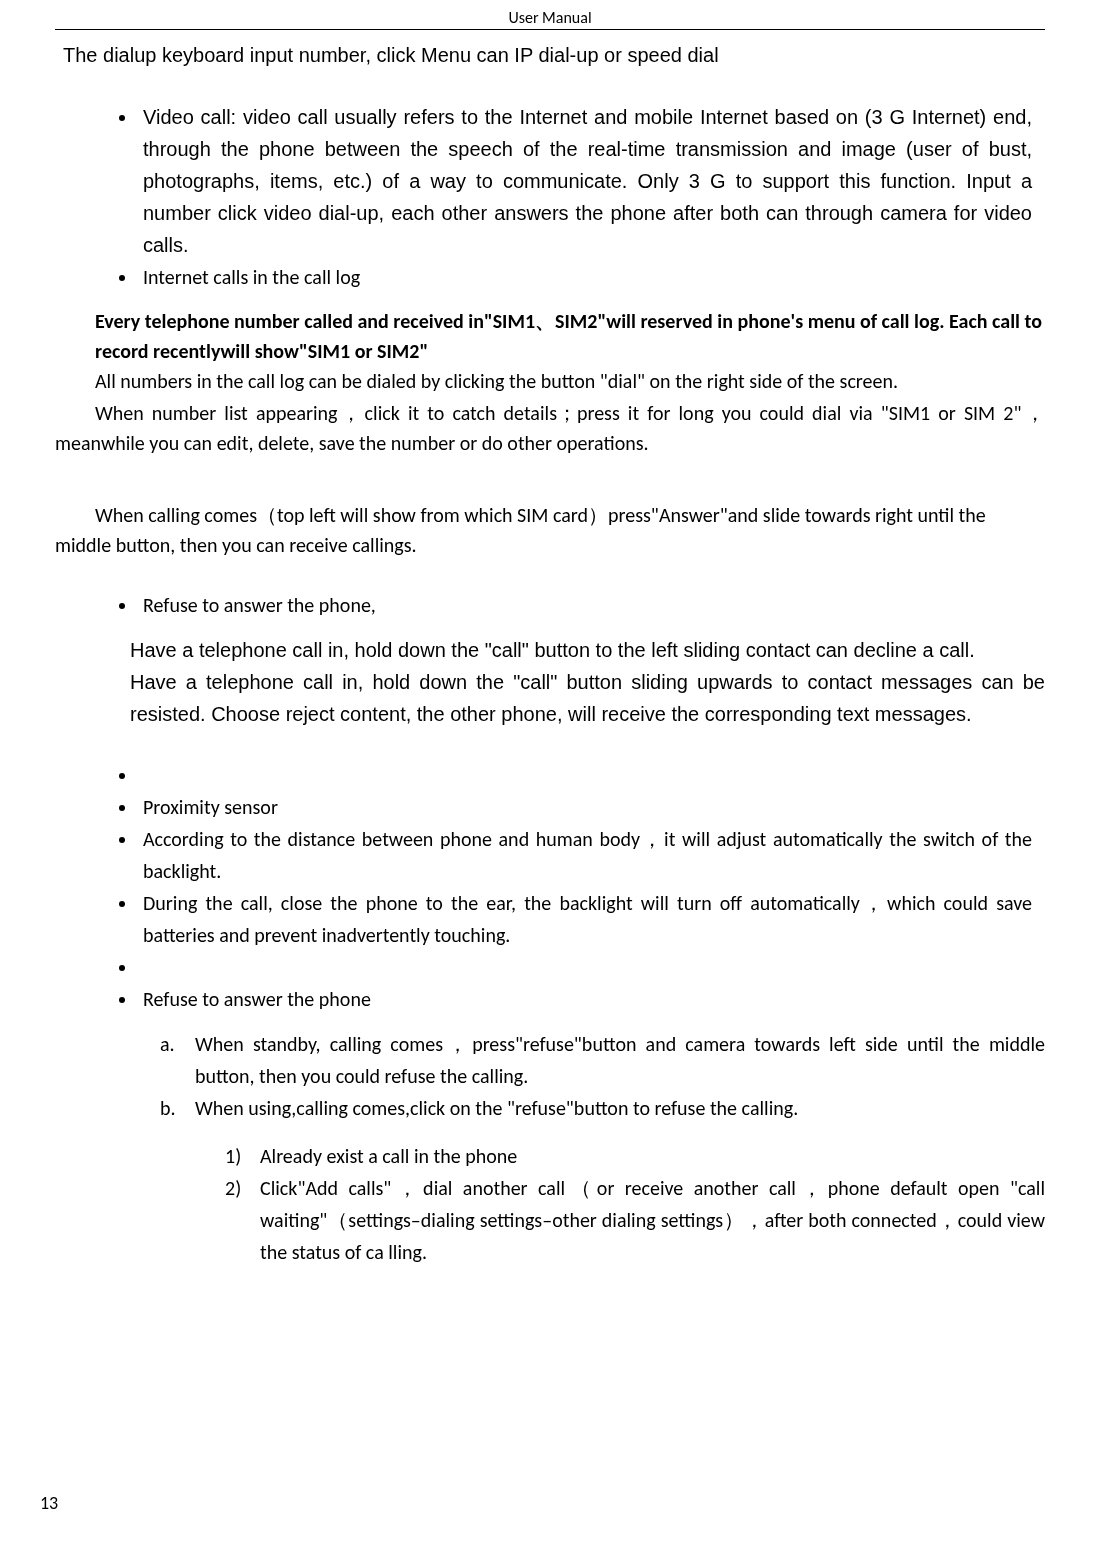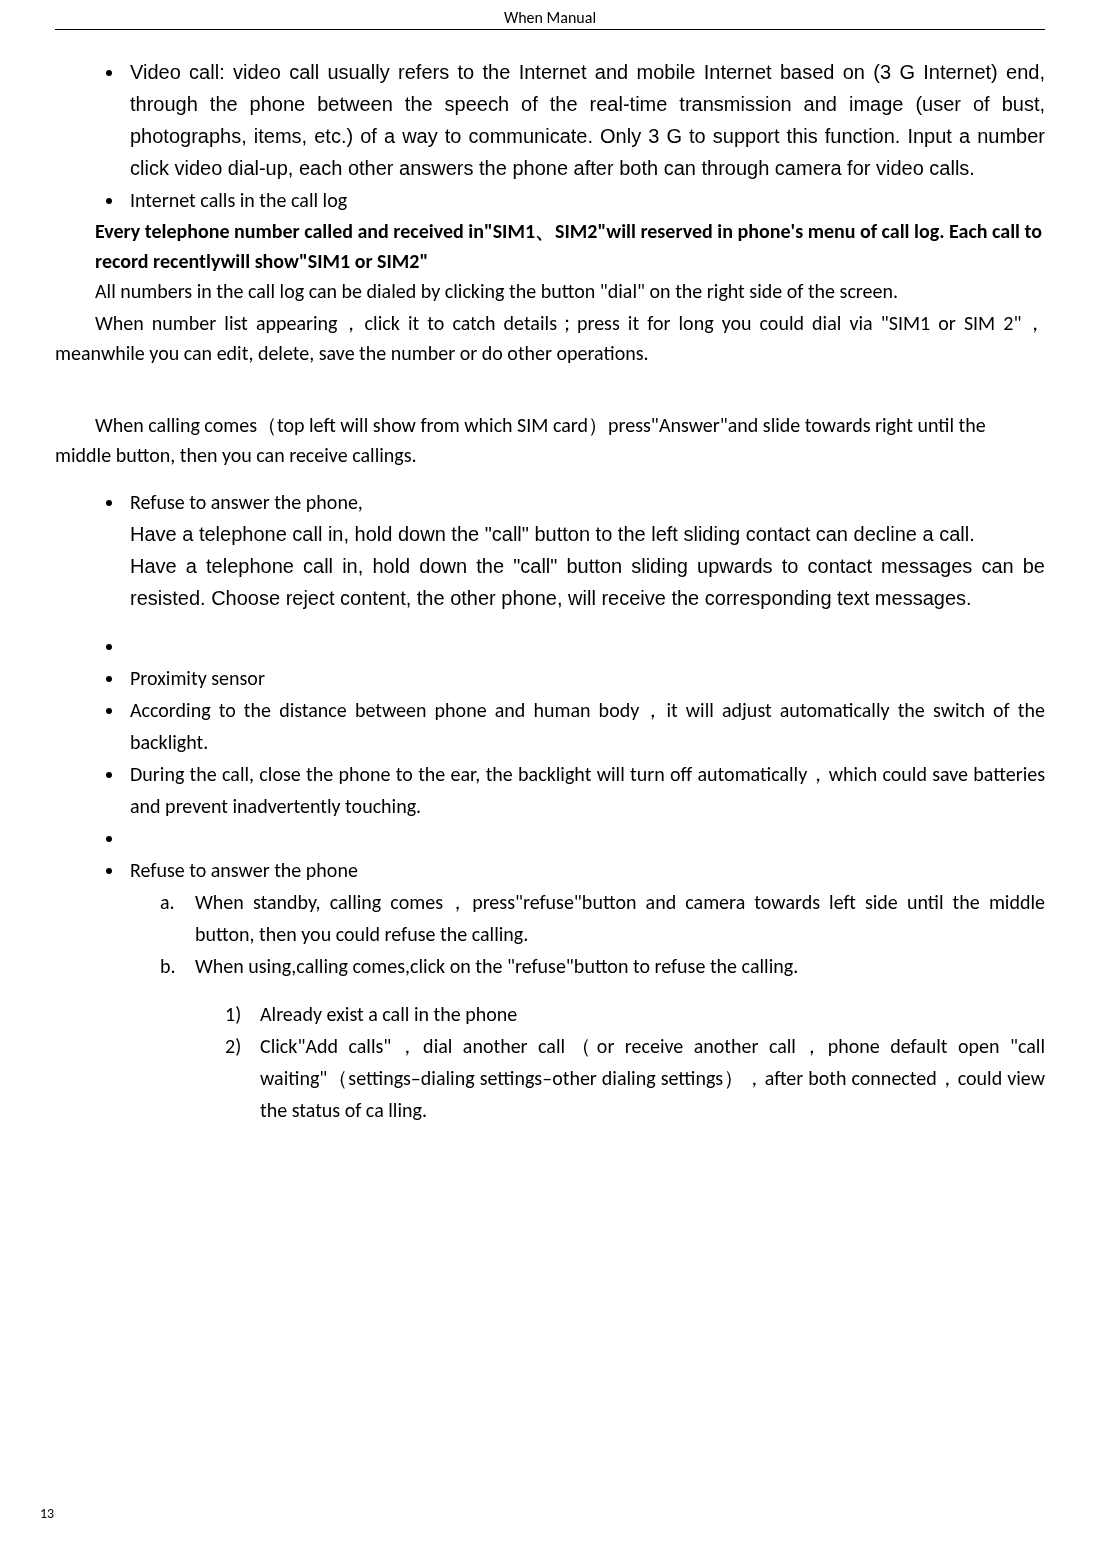--- a/index.html
+++ b/index.html
@@ -32,21 +32,21 @@
       margin-bottom: 2px;
       line-height: 1.5;
       text-align: justify;
       text-justify: inter-word;
     }
     .para-first {
       text-indent: 0;
     }
     .bullet-list {
       list-style: disc;
-      margin: 0;
+      margin: 13px;
       padding-left: 70px;
     }
     .bullet-list li {
       line-height: 1.6;
       text-align: justify;
       padding-left: 5px;
       margin-bottom: 0;
     }
     .sub-indent {
       padding-left: 40px;
@@ -83,40 +83,41 @@
       flex: 1;
     }
     .spacer {
       height: 24px;
     }
     .spacer-small {
       height: 16px;
     }
     .page-num {
       position: absolute;
-      bottom: 30px;
+      bottom: 38px;
       left: 40px;
-      font-size: 14px;
+      font-size: 18px;
     }
     .font2 {
       font-family: Arial, sans-serif;
     }
     .hang {
       padding-left: 75px;
     }
     .empty-bullet {
       min-height: 24px;
     }
   </style>
 </head>
 <body>
 
-<div class="header">When    Manual</div>
+<div class="header">User    Manual</div>
 
 <div class="content">
+  <div class="para font2" style="padding-left:8px;">The dialup keyboard input number, click Menu can IP dial-up or speed dial</div>
 
   <div class="spacer-small"></div>
 
   <ul class="bullet-list">
     <li class="font2">Video call: video call usually refers to the Internet and mobile Internet based on (3 G Internet) end, through the phone between the speech of the real-time transmission and image (user of bust, photographs, items, etc.) of a way to communicate. Only 3 G to support this function. Input a number click video dial-up, each other answers the phone after both can through camera for video calls.</li>
     <li>Internet calls in the call log</li>
   </ul>
 
   <div class="sub-indent">
     <span>Every telephone number called and received in"SIM1、SIM2"will reserved in phone's menu of call log. Each call to record recentlywill show"SIM1 or SIM2"</span>

